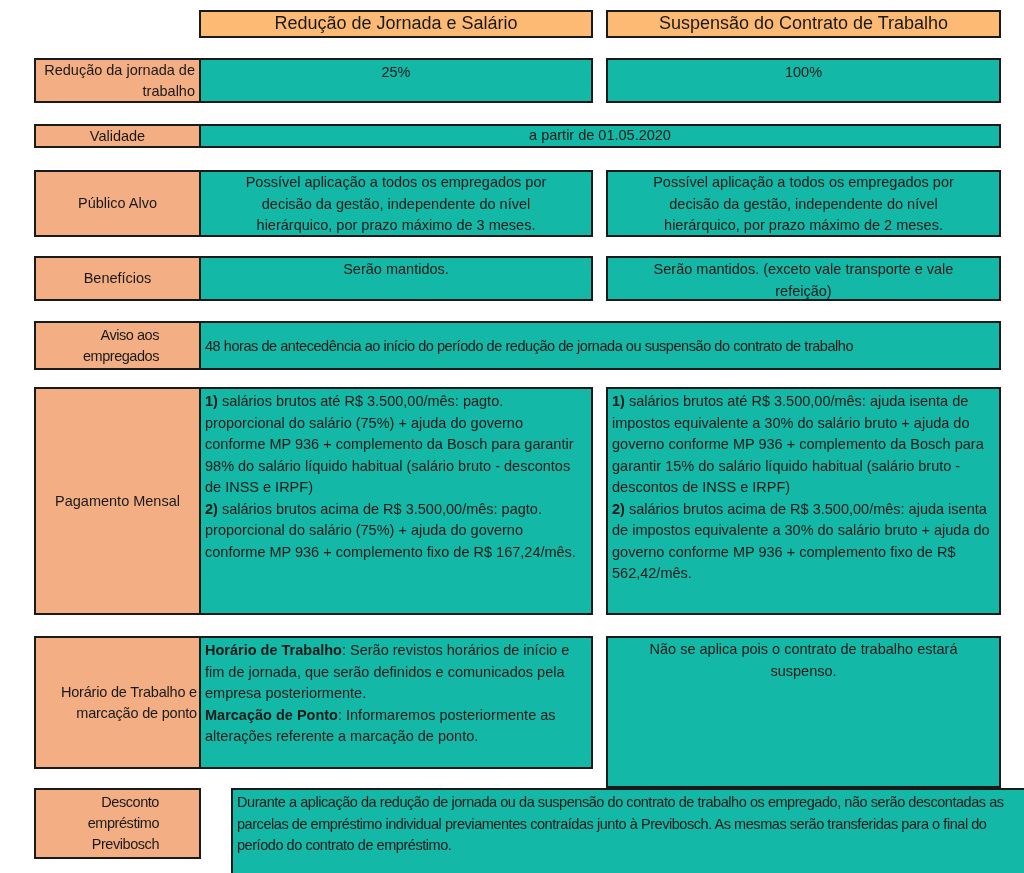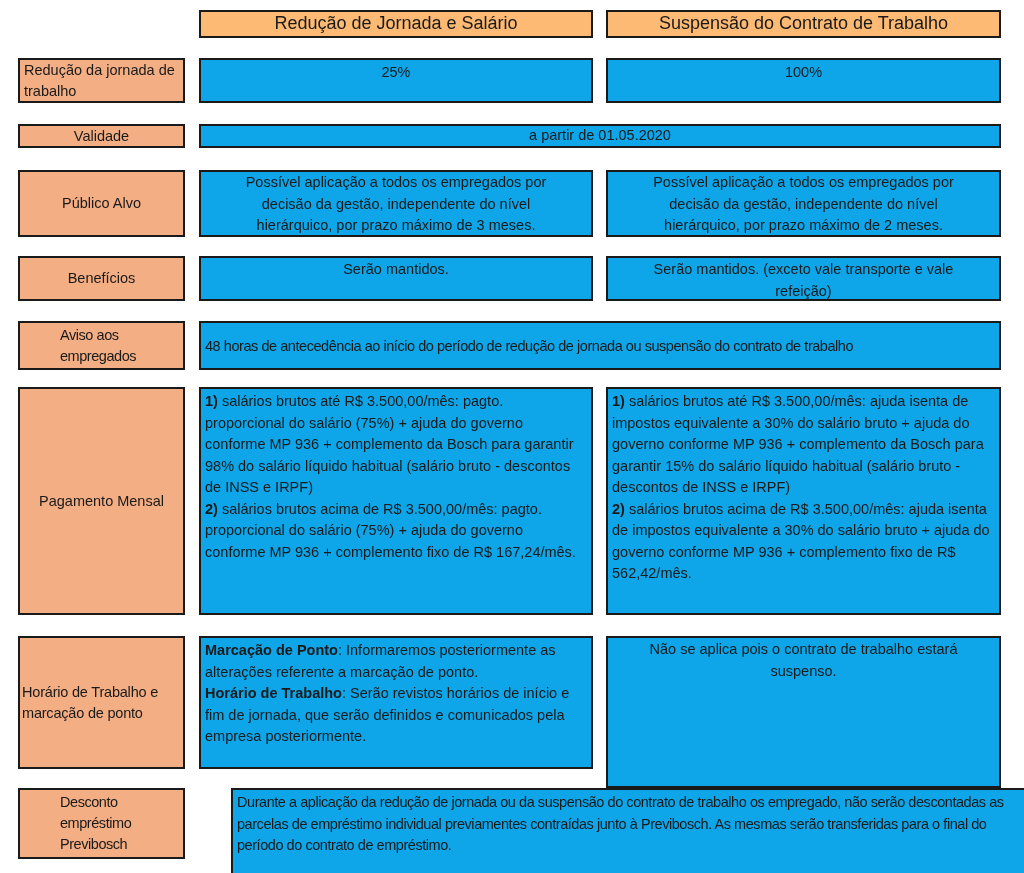--- a/index.html
+++ b/index.html
@@ -6,24 +6,24 @@
   body {
     width: 1024px; height: 873px; background: #ffffff; position: relative;
     font-family: "Liberation Sans", sans-serif; color: #1a1a1a; overflow: hidden;
   }
   .box {
     position: absolute; box-sizing: border-box; border: 2px solid #1a1a1a;
     font-size: 14.5px; line-height: 21.5px;
   }
   .label {
     background: #f4ae84; display: flex; align-items: center; justify-content: center;
-    text-align: left; line-height: 21px;
+    text-align: right; line-height: 21px; margin-left: 16px;
   }
   .hdr { background: #fdba74; font-size: 18px; display: flex; align-items: center; justify-content: center; }
-  .cell { background: #0ea5e9; text-align: center; padding: 0 4px; }
+  .cell { background: #14b8a6; text-align: center; padding: 0 4px; }
   .cell.left { text-align: left; padding: 2px 4px 0 4px; }
   .cell.vcenter { display: flex; align-items: center; justify-content: center; }
   .cell.vcenter.left { justify-content: flex-start; }
   .narrow { letter-spacing: -0.45px; }
   b { font-weight: bold; }
   .para { display: block; }
 </style>
 </head>
 <body>
 
@@ -87,22 +87,22 @@
 </div>
 <div class="box cell left" style="left:606px; top:387px; width:395px; height:228px;">
   <span class="para"><b>1)</b><span> salários brutos até R$ 3.500,00/mês: ajuda isenta de impostos equivalente a 30% do salário bruto + ajuda do governo conforme MP 936 + complemento da Bosch para garantir 15% do salário líquido habitual (salário bruto - descontos de INSS e IRPF)</span></span>
   <span class="para"><b>2)</b><span> salários brutos acima de R$ 3.500,00/mês: ajuda isenta de impostos equivalente a 30% do salário bruto + ajuda do governo conforme MP 936 + complemento fixo de R$ 562,42/mês.</span></span>
 </div>
 
 <div class="box label" style="left:18px; top:636px; width:167px; height:133px; padding:0 2px; letter-spacing:-0.2px;">
   <span>Horário de Trabalho e marcação de ponto</span>
 </div>
 <div class="box cell left" style="left:199px; top:636px; width:394px; height:133px;">
+  <span class="para"><b>Horário de Trabalho</b><span>: Serão revistos horários de início e fim de jornada, que serão definidos e comunicados pela empresa posteriormente.</span></span>
   <span class="para"><b>Marcação de Ponto</b><span>: Informaremos posteriormente as alterações referente a marcação de ponto.</span></span>
-  <span class="para"><b>Horário de Trabalho</b><span>: Serão revistos horários de início e fim de jornada, que serão definidos e comunicados pela empresa posteriormente.</span></span>
 </div>
 <div class="box cell" style="left:606px; top:636px; width:395px; height:152px; padding:1px 22px 0 22px;">
   <span>Não se aplica pois o contrato de trabalho estará suspenso.</span>
 </div>
 
 <div class="box label narrow" style="left:18px; top:788px; width:167px; height:71px; padding:0 40px;">
   <span>Desconto empréstimo Previbosch</span>
 </div>
 <div class="box cell left narrow" style="left:199px; top:788px; width:802px; height:90px; padding-top:2px;margin-left:32px;">
   <span>Durante a aplicação da redução de jornada ou da suspensão do contrato de trabalho os empregado, não serão descontadas as parcelas de empréstimo individual previamentes contraídas junto à Previbosch. As mesmas serão transferidas para o final do período do contrato de empréstimo.</span>

